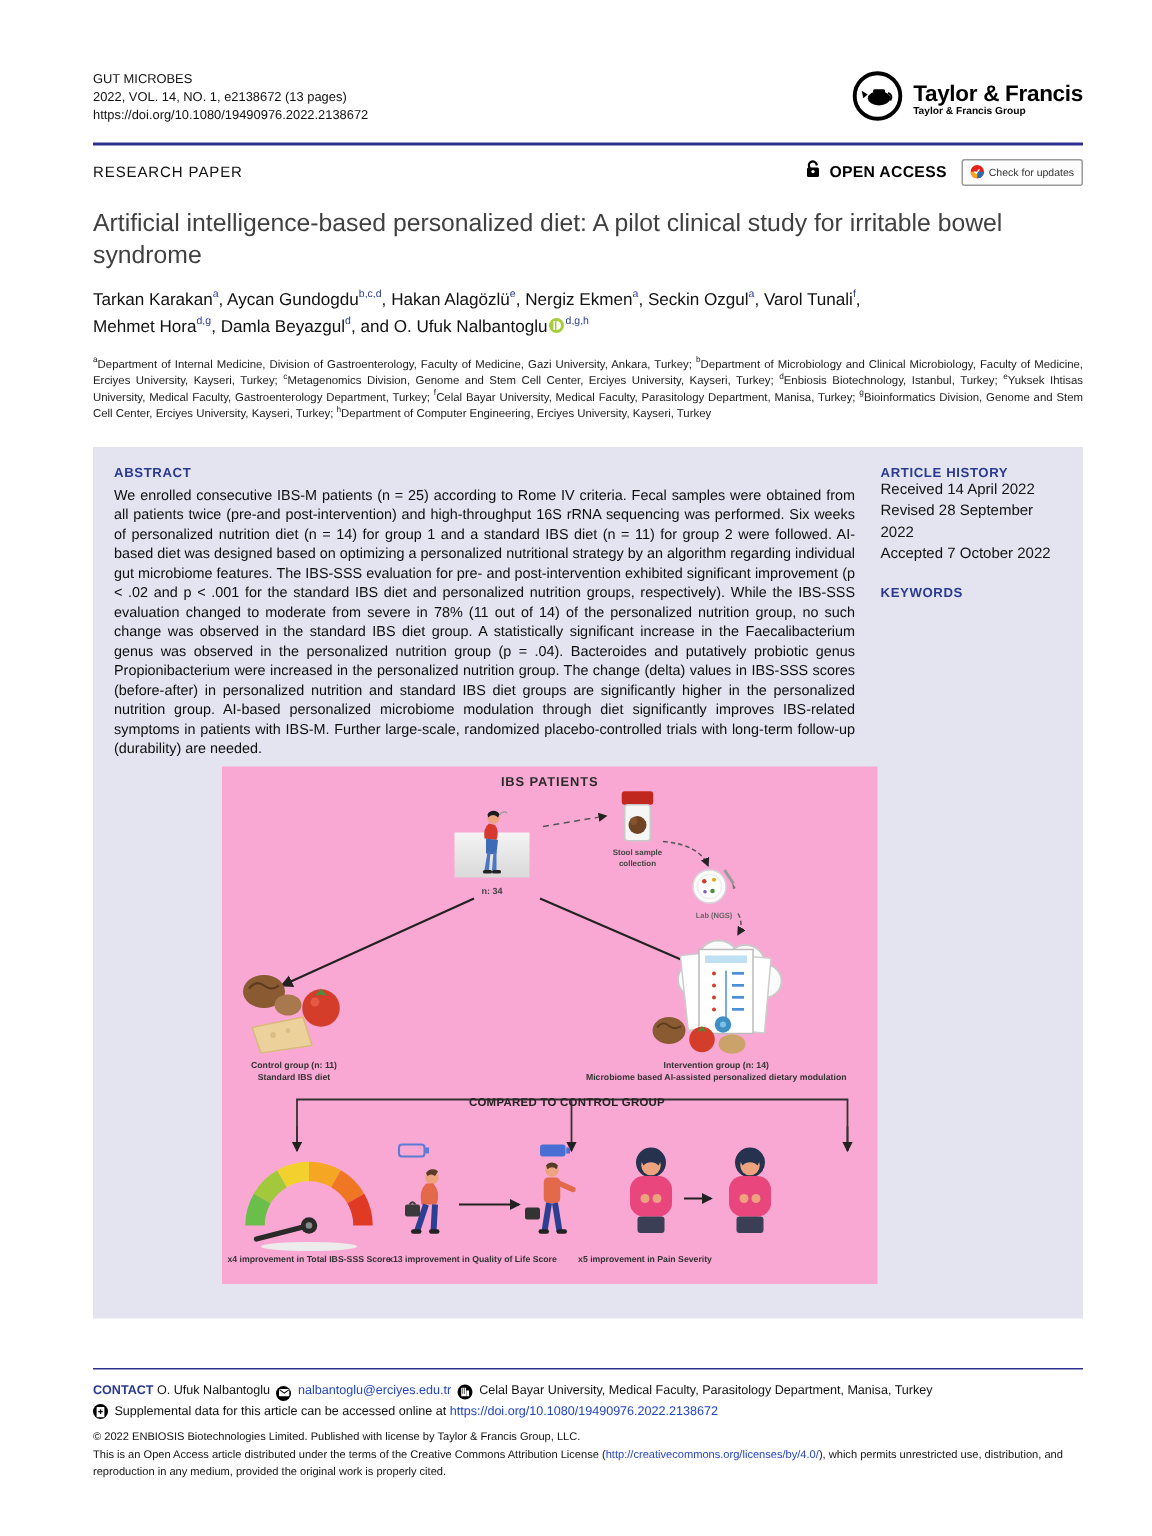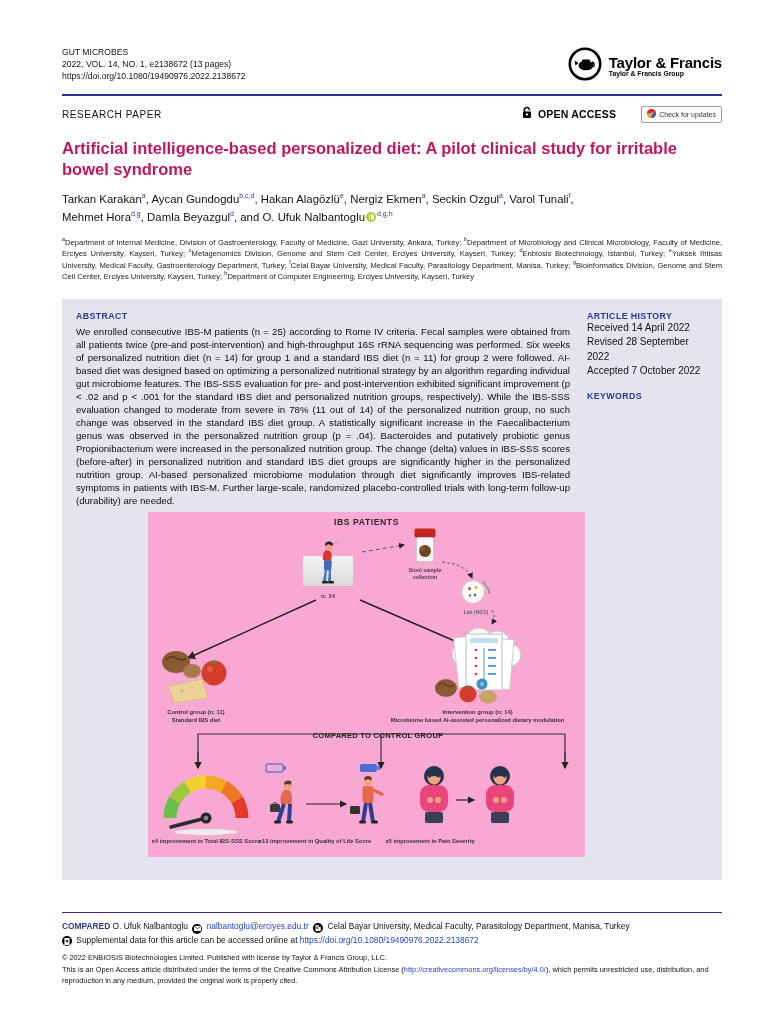--- a/index.html
+++ b/index.html
@@ -12,27 +12,27 @@
   .journal-info { font-size:8.6px; line-height:1.4; color:#111; }
   .journal-info a { color:#111; text-decoration:none; }
   .tf-logo { display:flex; align-items:center; gap:7px; margin-top:1px; }
   .tf-text .tf-name { font-size:15px; font-weight:bold; color:#000; letter-spacing:-0.2px; line-height:1.05; }
   .tf-text .tf-sub { font-size:6.8px; font-weight:bold; color:#000; }
   .rule-top { margin-top:9px; border-top:2px solid #2d3092; }
 
   
   .meta-row { margin-top:9px; display:flex; justify-content:space-between; align-items:center; }
   .research-paper { font-size:10px; letter-spacing:0.6px; color:#111; }
-  .oa-group { display:flex; align-items:center; gap:25px; }
+  .oa-group { display:flex; align-items:flex-start; gap:10px; }
   .oa-pair { display:flex; align-items:center; gap:5px; }
   .oa-text { font-size:10.5px; font-weight:bold; letter-spacing:0.2px; color:#000; }
   .check-badge { display:flex; align-items:center; gap:3px; border:1px solid #9a9a9a; border-radius:2px; background:#fdfdfd; padding:2.5px 5px; font-size:7px; color:#333; cursor:pointer; }
 
   
-  .title { margin-top:15px; font-size:16.5px; font-weight:bold; color:#be185d; line-height:1.28; }
+  .title { margin-top:15px; font-size:16.5px; font-weight:normal; color:#404040; line-height:1.28; }
   .authors { margin-top:11px; font-size:11.4px; color:#111; line-height:1.55; }
   .authors sup { color:#2b3990; font-size:7px; }
   .orcid { display:inline-block; width:10px; height:10px; border-radius:50%; background:#a6ce39; position:relative; vertical-align:-1px; margin:0 1px; }
   .orcid::before { content:""; position:absolute; left:3px; top:2px; width:1.4px; height:6px; background:#fff; }
   .orcid::after { content:""; position:absolute; left:5.2px; top:2px; width:3px; height:6px; background:#fff; border-radius:0 3px 3px 0; }
 
   .affiliations { margin-top:9px; font-size:7.6px; line-height:1.45; color:#1a1a1a; text-align:justify; }
   .affiliations sup { font-size:5.5px; }
 
   
@@ -364,21 +364,21 @@
         <div class="fig-abs fig-outcome" style="left:222px;width:120px;">x5 improvement in Pain Severity</div>
 
       </div>
     </div>
 
   </div>
 
   <div class="footer">
     <div class="footer-rule"></div>
     <div class="contact-line">
-      <span class="contact-label">COMPARED</span>
+      <span class="contact-label">CONTACT</span>
       <span>O. Ufuk Nalbantoglu</span>
       <span class="ficon">
         <svg width="7" height="5" viewBox="0 0 7 5">
             <rect width="7" height="5" rx="0.6" fill="#fff"></rect>
             <path d="M0.3 0.4 L3.5 2.8 L6.7 0.4" stroke="#000" stroke-width="0.7" fill="none"></path>
           </svg>
       </span>
       <a href="#" class="blue-link">nalbantoglu@erciyes.edu.tr</a>
       <span class="ficon">
         <svg width="6" height="6" viewBox="0 0 6 6">

